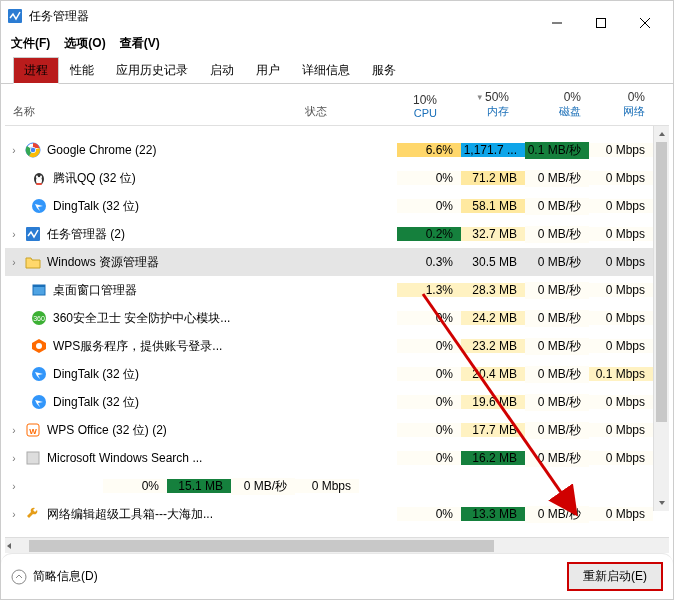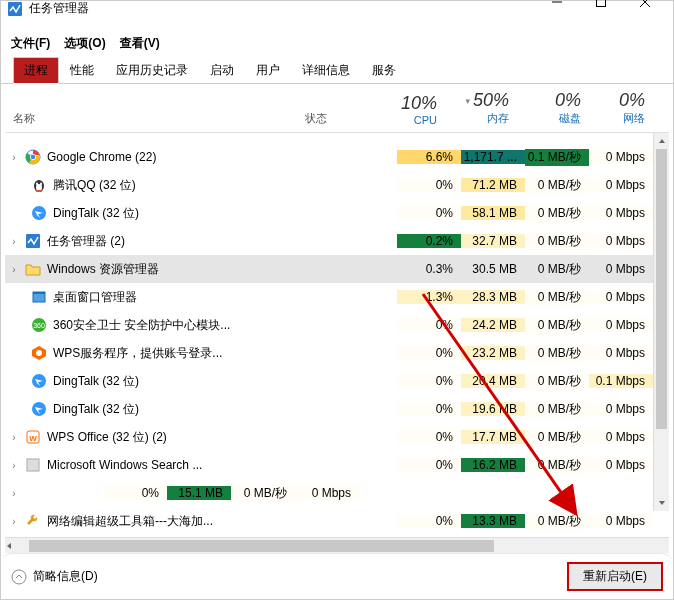--- a/index.html
+++ b/index.html
@@ -1,57 +1,57 @@
 <!DOCTYPE html>
 <html><head>
 <meta charset="utf-8">
 <style>
 * { margin: 0; padding: 0; box-sizing: border-box; }
 body { font-family: "Microsoft YaHei", "Segoe UI", sans-serif; font-size: 12px; background: #fff; color: #000; }
 .window { width: 674px; height: 600px; border: 1px solid #ccc; display: flex; flex-direction: column; background: #fff; }
-.titlebar { display: flex; align-items: flex-end; height: 32px; padding: 16px 6px; }
+.titlebar { display: flex; align-items: flex-start; height: 32px; padding: 7px 6px; }
 .titlebar-icon { width: 16px; height: 16px; margin-right: 6px; }
 .titlebar-text { flex: 1; font-size: 12px; }
 .win-controls { display: flex; }
 .win-btn { width: 44px; height: 30px; display: flex; align-items: center; justify-content: center; cursor: pointer; }
 .win-btn svg { width: 10px; height: 10px; }
 .menubar { display: flex; gap: 14px; padding: 2px 10px 4px; font-size: 12px; }
 .menu-item { cursor: pointer; font-weight: bold; }
 .tabs { display: flex; border-bottom: 1px solid #ccc; padding-left: 2px; }
 .tab { padding: 4px 10px; font-size: 12px; border: 1px solid transparent; border-bottom: none; cursor: pointer; position: relative; top: 1px; }
 .tab.active { border-color: #ccc; background: #b91c1c; border-bottom: 1px solid #fff; margin-left: 10px; }
 .content { flex: 1; display: flex; flex-direction: column; position: relative; overflow: hidden; padding: 6px 4px 0; }
 .header-row { display: flex; border-bottom: 1px solid #e0e0e0; padding-bottom: 6px; font-size: 11px; color: #555; }
 .col-name { flex: 1; padding-left: 8px; display: flex; align-items: flex-end; }
 .col-status { width: 80px; display: flex; align-items: flex-end; }
 .col { width: 64px; text-align: right; padding-right: 8px; }
 .col-cpu { width: 60px; }
 .col-mem { width: 72px; }
 .col-disk { width: 72px; }
 .col-net { width: 64px; }
 .col-head { display: flex; flex-direction: column; align-items: flex-end; justify-content: flex-end; cursor: pointer; }
-.col-pct { font-size: 18px; color: #333; font-style: italic; }
+.col-pct { font-size: 12px; color: #333; }
 .col-lbl { font-size: 11px; color: #1a6fb8; }
 .chev { font-size: 9px; color: #888; margin-right: 3px; }
 .rows { flex: 1; overflow-y: auto; position: relative; }
 .row { display: flex; align-items: center; height: 28px; font-size: 12px; }
 .row.selected { background: #e5e5e5; }
 .row.top-spacer { height: 10px; }
 .expander { width: 18px; text-align: center; color: #777; font-size: 10px; cursor: pointer; }
 .icon { width: 16px; height: 16px; margin-right: 6px; display: inline-flex; align-items: center; justify-content: center; }
 .cell-name { flex: 1; display: flex; align-items: center; padding-left: 2px; overflow: hidden; white-space: nowrap; }
 .cell-status { width: 80px; }
 .cell { width: 64px; text-align: right; padding-right: 8px; white-space: nowrap; }
 
 .heat0 { background: #fffdf5; }
 .heat1 { background: #15803d; }
 .heat2 { background: #fff2c2; }
 .heat3 { background: #ffe9a0; }
 .heat4 { background: #ffd76b; }
-.heat5 { background: #0f766e; }
+.heat5 { background: #0ea5e9; }
 .row.selected .cell, .row.selected .cell-name, .row.selected .cell-status { background: transparent !important; }
 .scrollbar-v { position: absolute; right: 0; top: 0; bottom: 24px; width: 16px; background: #f0f0f0; border-left: 1px solid #ddd; display: flex; flex-direction: column; }
 .sb-btn { height: 16px; display: flex; align-items: center; justify-content: center; cursor: pointer; }
 .sb-track { flex: 1; position: relative; }
 .sb-thumb { position: absolute; left: 2px; right: 2px; top: 0; height: 280px; background: #c8c8c8; cursor: pointer; }
 .sb-btn svg { width: 8px; height: 8px; fill: #666; }
 .scrollbar-h { height: 16px; background: #f0f0f0; border-top: 1px solid #ddd; display: flex; margin-top: 2px; }
 .sb-h-thumb { margin-left: 16px; width: 70%; background: #c8c8c8; height: 12px; margin-top: 2px; cursor: pointer; }
 .footer { display: flex; align-items: center; justify-content: space-between; padding: 8px 10px; border-top: 1px solid #e8e8e8; border-radius: 11px; }
 .footer-left { display: flex; align-items: center; gap: 6px; cursor: pointer; }

